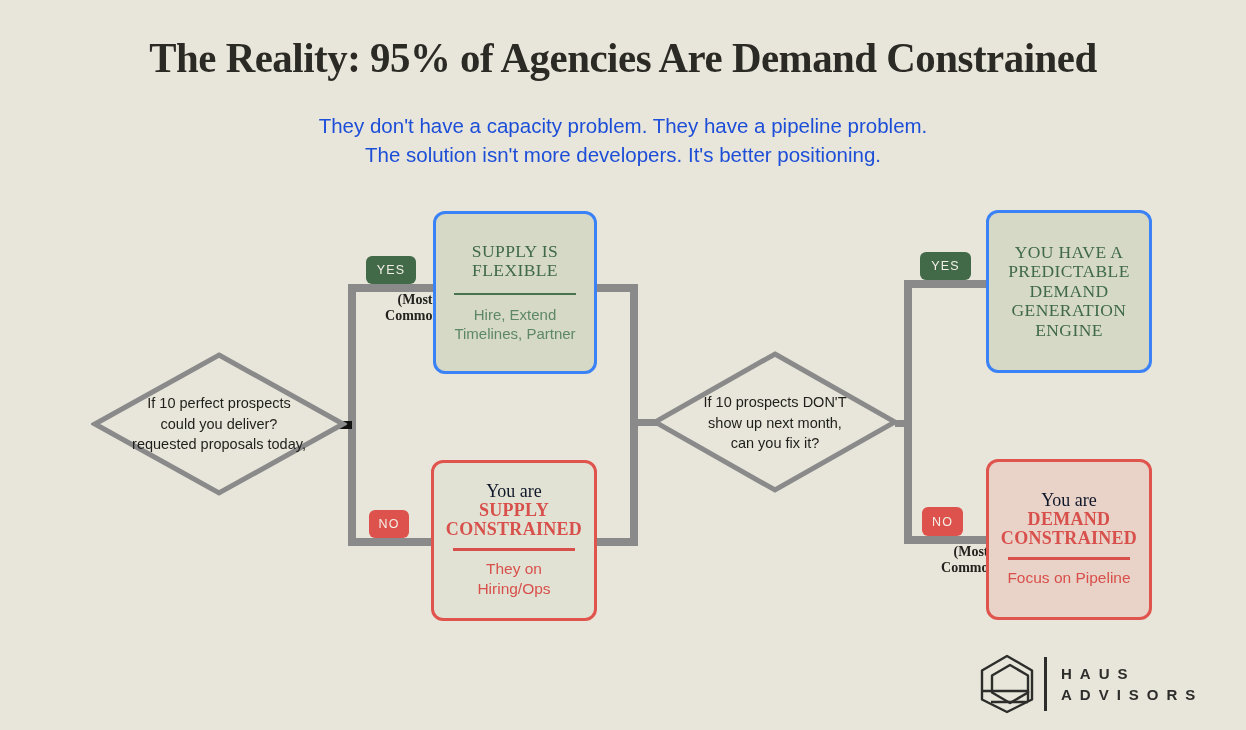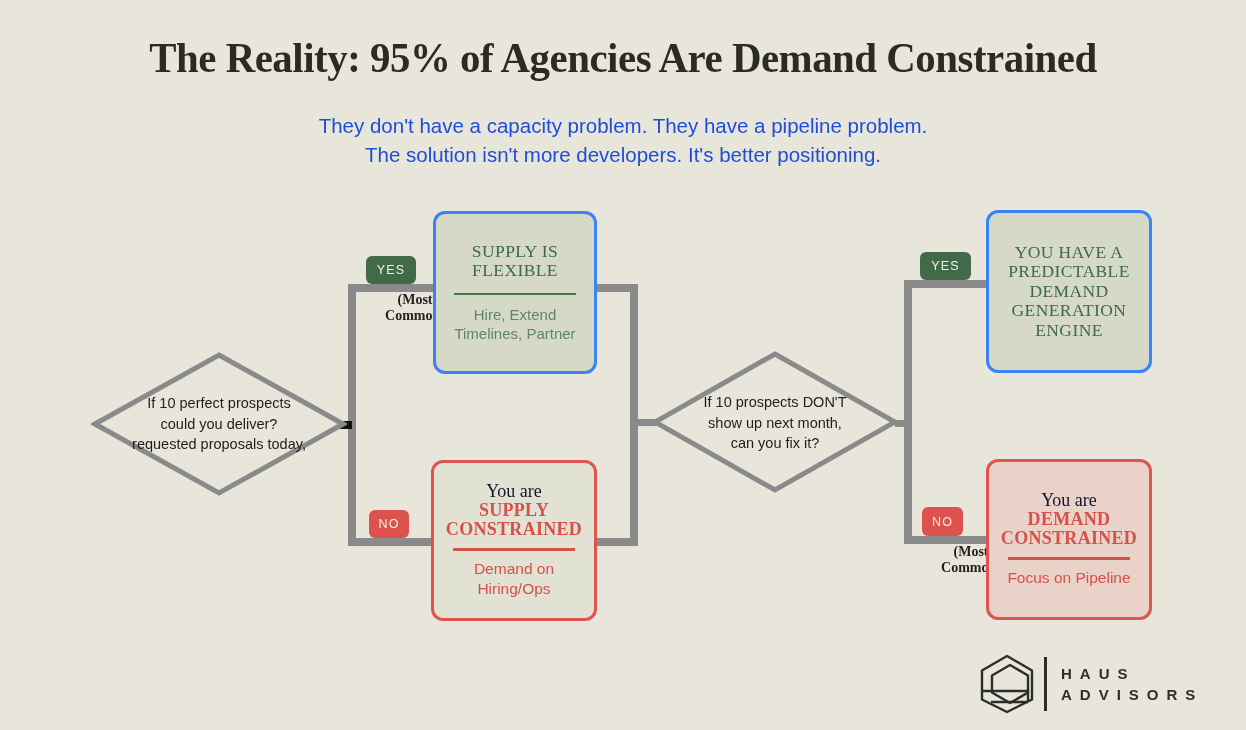--- a/index.html
+++ b/index.html
@@ -221,21 +221,21 @@
   </div>
 
   <div class="node red-plain" style="left:431px; top:460px; width:166px; height:161px;">
     <div class="red-intro">You are</div>
     <div class="red-strong">
       <div>SUPPLY</div>
       <div>CONSTRAINED</div>
     </div>
     <div class="divider red"></div>
     <div class="red-sub">
-      <div>Demand on</div>
+      <div>They on</div>
       <div>Hiring/Ops</div>
     </div>
   </div>
 
   <div class="node green" style="left:986px; top:210px; width:166px; height:163px;">
     <div class="node-title">
       <div>YOU HAVE A</div>
       <div>PREDICTABLE</div>
       <div>DEMAND</div>
       <div>GENERATION</div>

